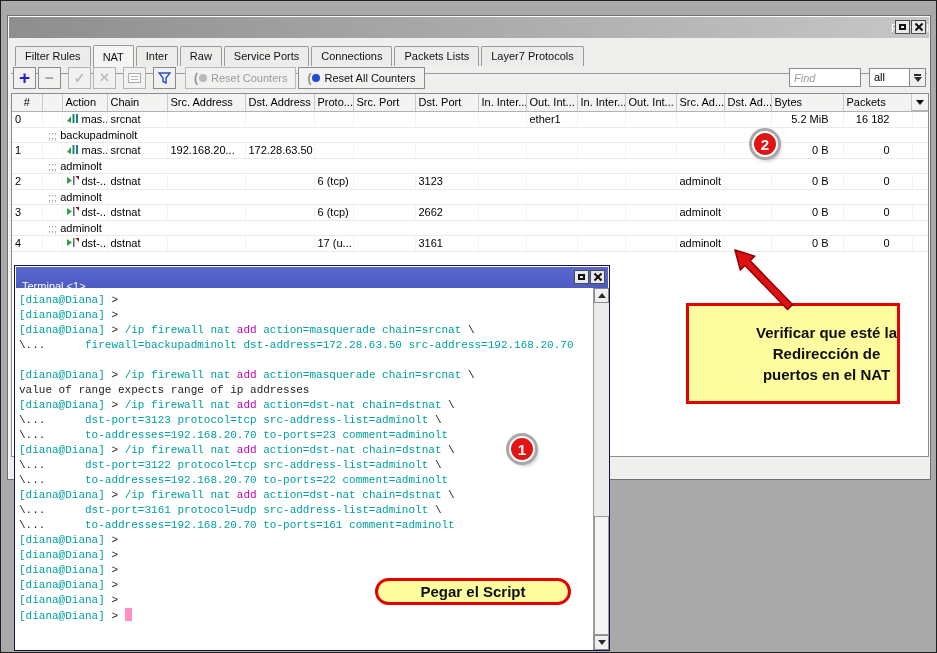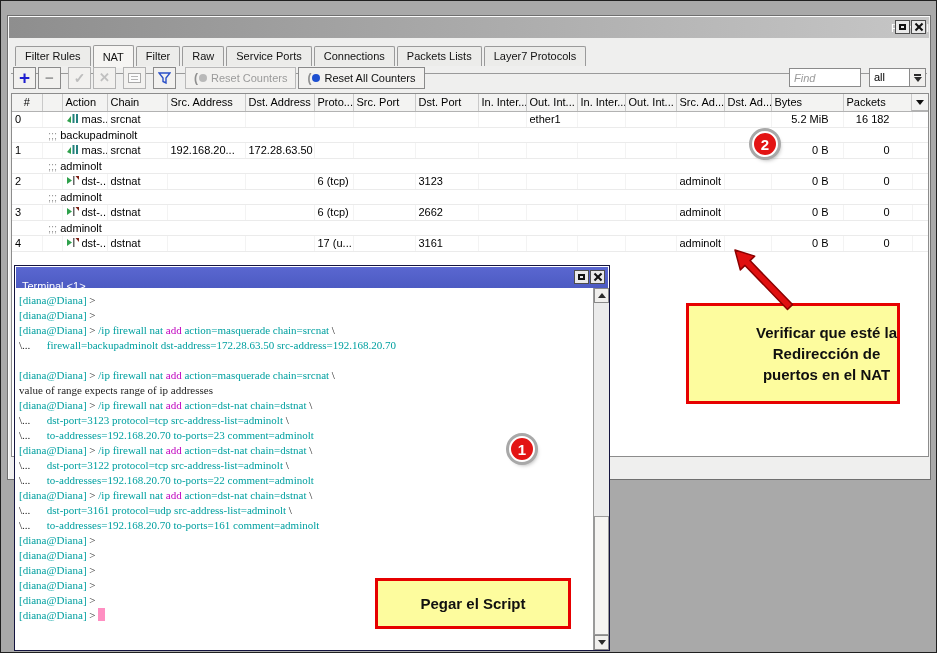--- a/index.html
+++ b/index.html
@@ -69,21 +69,21 @@
   .col-select { position:absolute; right:0; top:0; width:17px; height:17px; background:#f3f3f2;
                 border-left:1px solid #c9c9c9; border-bottom:1px solid #b2b2b2;
                 display:flex; align-items:center; justify-content:center; }
   .col-select .tri-down { border-top-color:#111; }
 
   
   .term-window { position:absolute; left:14px; top:265px; width:596px; height:386px;
                  background:#fff; border:1px solid #14143f; }
   .term-window .titlebar { background:linear-gradient(to bottom,#5a67d0,#4150b8); height:38px; }
   .term-text { position:absolute; left:0; top:22px; right:16px; bottom:0; background:#fff;
-               padding:5px 0 0 4px; font-family:Liberation Serif, serif;
+               padding:5px 0 0 4px; font-family:Liberation Mono, monospace;
                font-size:11px; overflow:hidden; }
   .tline { height:15px; line-height:15px; white-space:pre; }
   .seg-t { color:var(--terminal-teal,#00a0a0); }
   .seg-m { color:var(--terminal-magenta,#bf00bf); }
   .seg-k { color:var(--terminal-text,#1c1c1c); }
   .cursor { display:inline-block; width:7px; height:13px; background:var(--cursor-pink,#ff8fc2); vertical-align:-2px; }
   .term-scroll { position:absolute; top:22px; right:0; width:16px; bottom:0; background:#ebebeb; border-left:1px solid #9a9a9a; }
   .scroll-btn { position:absolute; left:0; width:15px; height:15px; background:#f0efed; border:1px solid #8a8a8a;
                 display:flex; align-items:center; justify-content:center; }
   .scroll-btn.up { top:0; } .scroll-btn.down { bottom:0; }
@@ -92,21 +92,21 @@
   
   .badge { position:absolute; width:26px; height:26px; border-radius:50%; background:var(--annotation-red,#e31414);
            border:2px solid #fff; box-shadow:0 0 0 3px #a8a8a8, 2px 3px 4px rgba(0,0,0,.35);
            color:#fff; font-weight:bold; font-size:15px; display:flex; align-items:center; justify-content:center; z-index:60; }
   .badge-2 { left:752px; top:131px; }
   .badge-1 { left:509px; top:436px; }
   .note { position:absolute; background:var(--note-bg,#fdfc9e); border:3px solid var(--note-border,#e60000);
           display:flex; align-items:center; justify-content:center; text-align:center;
           font-weight:bold; font-size:15px; line-height:21px; color:#101010; z-index:55; }
   .note-verify { left:686px; top:303px; width:214px; height:101px;justify-content:flex-end; }
-  .note-paste  { left:375px; top:578px; width:196px; height:51px; }
+  .note-paste  { left:375px; top:578px; width:196px; height:27px;border-radius:14px; }
   .arrow-svg { position:absolute; left:700px; top:230px; z-index:58; }
 </style>
 </head>
 <body>
 
 <div class="screen">
 
   <div class="fw-window">
     <div class="titlebar">
       <span>Firewall</span>
@@ -116,21 +116,21 @@
           </div>
         <div class="tb-btn">
             <span class="glyph-x"></span>
           </div>
       </div>
     </div>
 
     <div class="fw-tabs">
         <div class="tab">Filter Rules</div>
         <div class="tab active">NAT</div>
-        <div class="tab">Filter</div>
+        <div class="tab">Inter</div>
         <div class="tab">Raw</div>
         <div class="tab">Service Ports</div>
         <div class="tab">Connections</div>
         <div class="tab">Packets Lists</div>
         <div class="tab">Layer7 Protocols</div>
       </div>
 
     <div class="fw-toolbar">
       <div class="tool-btn">
           <span class="plus">+</span>

